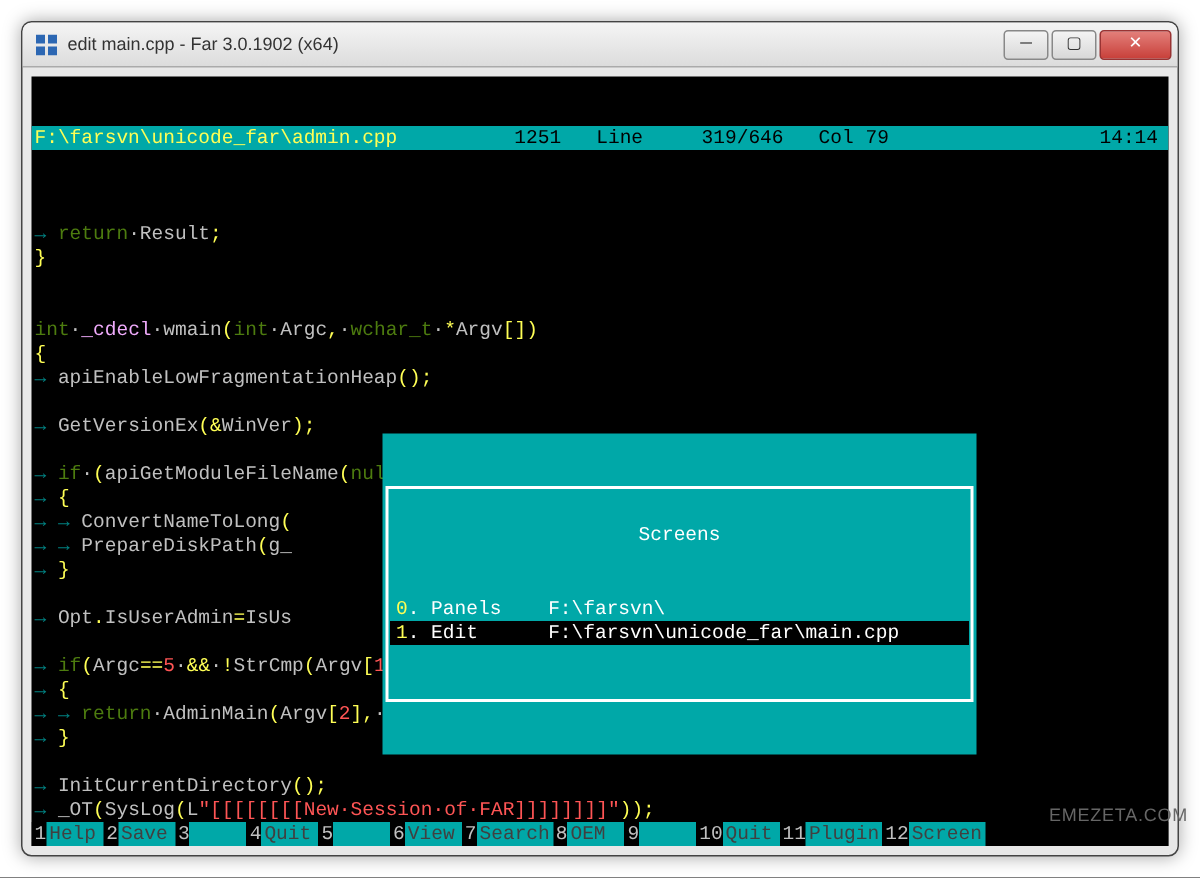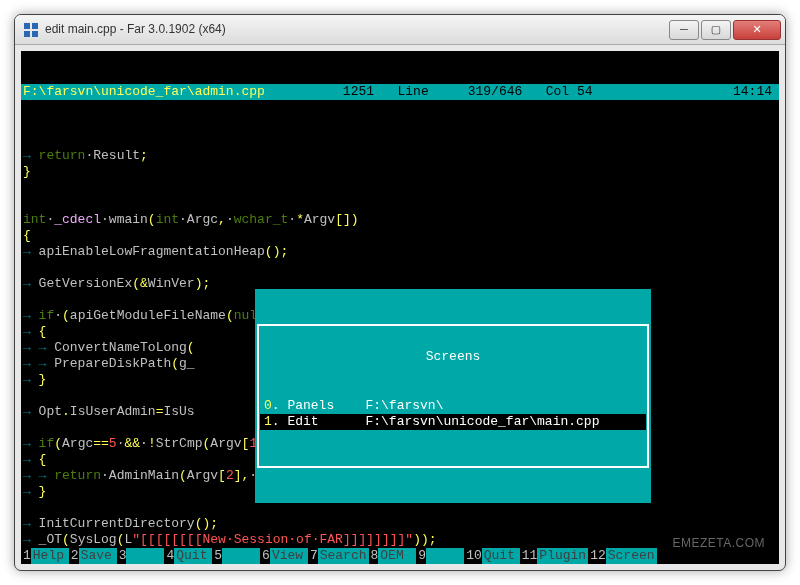--- a/index.html
+++ b/index.html
@@ -118,21 +118,21 @@
     left:0;right:0;bottom:0;
     background:#000;
     color:#c0c0c0;
     display:flex;
     line-height:16px;
   }
   .fkeys .k { display:flex; }
   .fkeys .k .n { color:#c0c0c0; padding-left:2px;}
   .fkeys .k .lbl { background:#00a8a8; color:#404040; padding:0 2px; min-width:38px;}
   .wm {
-    position:absolute; right:35px; bottom:34px;
+    position:absolute; right:8px; bottom:34px;
     font-family: sans-serif; font-size:12px;
     color:#666; letter-spacing:.5px;
   }
 </style>
 </head>
 <body>
 
 <div class="window">
   <div class="titlebar">
     <span class="app-icon">
@@ -145,21 +145,21 @@
     </span>
     <span class="title-txt">edit main.cpp - Far 3.0.1902 (x64)</span>
     <div class="win-btns">
       <div class="win-btn">─</div>
       <div class="win-btn">▢</div>
       <div class="win-btn close">✕</div>
     </div>
   </div>
 
   <div class="term">
-    <div class="status"><span class="path">F:\farsvn\unicode_far\admin.cpp</span>          <span>1251</span>   <span>Line</span>     <span>319/646</span>   <span>Col</span> <span>54</span>                  <span>14:14</span></div>
+    <div class="status"><span class="path">F:\farsvn\unicode_far\admin.cpp</span>          <span>1251</span>   <span>Line</span>     <span>319/646</span>   <span>Col</span> <span>79</span>                  <span>14:14</span></div>
 
     <div class="code" id="code"><span class="ln"><span class="arrow">→ </span><span class="kw">return</span><span>·Result</span><span class="pn">;</span></span><span class="ln"><span class="pn">}</span></span><span class="ln"> </span><span class="ln"> </span><span class="ln"><span class="kw">int</span><span>·</span><span class="cy">_cdecl</span><span>·wmain</span><span class="pn">(</span><span class="kw">int</span><span>·Argc</span><span class="pn">,</span><span>·</span><span class="kw">wchar_t</span><span>·</span><span class="pn">*</span><span>Argv</span><span class="pn">[])</span></span><span class="ln"><span class="pn">{</span></span><span class="ln"><span class="arrow">→ </span><span>apiEnableLowFragmentationHeap</span><span class="pn">();</span></span><span class="ln"> </span><span class="ln"><span class="arrow">→ </span><span>GetVersionEx</span><span class="pn">(&amp;</span><span>WinVer</span><span class="pn">);</span></span><span class="ln"> </span><span class="ln"><span class="arrow">→ </span><span class="kw">if</span><span>·</span><span class="pn">(</span><span>apiGetModuleFileName</span><span class="pn">(</span><span class="kw">nullptr</span><span class="pn">,</span><span>·g_strFarModuleName</span><span class="pn">))</span></span><span class="ln"><span class="arrow">→ </span><span class="pn">{</span></span><span class="ln"><span class="arrow">→ </span><span class="arrow">→ </span><span>ConvertNameToLong</span><span class="pn">(</span></span><span class="ln"><span class="arrow">→ </span><span class="arrow">→ </span><span>PrepareDiskPath</span><span class="pn">(</span><span>g_</span></span><span class="ln"><span class="arrow">→ </span><span class="pn">}</span></span><span class="ln"> </span><span class="ln"><span class="arrow">→ </span><span>Opt</span><span class="pn">.</span><span>IsUserAdmin</span><span class="pn">=</span><span>IsUs</span></span><span class="ln"> </span><span class="ln"><span class="arrow">→ </span><span class="kw">if</span><span class="pn">(</span><span>Argc</span><span class="pn">==</span><span class="str">5</span><span>·</span><span class="pn">&amp;&amp;</span><span>·</span><span class="pn">!</span><span>StrCmp</span><span class="pn">(</span><span>Argv</span><span class="pn">[</span><span class="str">1</span><span class="pn">],</span><span>·L</span><span class="str">"/admin"</span><span class="pn">))</span><span>·</span><span class="cmt">//·/admin·{GUID}·PID·UsePrivileges</span></span><span class="ln"><span class="arrow">→ </span><span class="pn">{</span></span><span class="ln"><span class="arrow">→ </span><span class="arrow">→ </span><span class="kw">return</span><span>·AdminMain</span><span class="pn">(</span><span>Argv</span><span class="pn">[</span><span class="str">2</span><span class="pn">],</span><span>·_wtoi</span><span class="pn">(</span><span>Argv</span><span class="pn">[</span><span class="str">3</span><span class="pn">]),</span><span>·</span><span class="pn">*</span><span>Argv</span><span class="pn">[</span><span class="str">4</span><span class="pn">]==</span><span>L</span><span class="str">'1'</span><span class="pn">);</span></span><span class="ln"><span class="arrow">→ </span><span class="pn">}</span></span><span class="ln"> </span><span class="ln"><span class="arrow">→ </span><span>InitCurrentDirectory</span><span class="pn">();</span></span><span class="ln"><span class="arrow">→ </span><span>_OT</span><span class="pn">(</span><span>SysLog</span><span class="pn">(</span><span>L</span><span class="str">"[[[[[[[[New·Session·of·FAR]]]]]]]]"</span><span class="pn">));</span></span><span class="ln"><span class="arrow">→ </span><span class="cy">string</span><span>·strEditName</span><span class="pn">;</span></span></div>
 
     <div class="popup">
       <div class="popup-border">
         <div class="popup-title"><span>Screens</span></div>
         <div id="popup-items"><div class="popup-item"><span class="hot">0</span>. Panels    F:\farsvn\</div><div class="popup-item sel"><span class="hot">1</span>. Edit      F:\farsvn\unicode_far\main.cpp</div></div>
       </div>
     </div>
 

